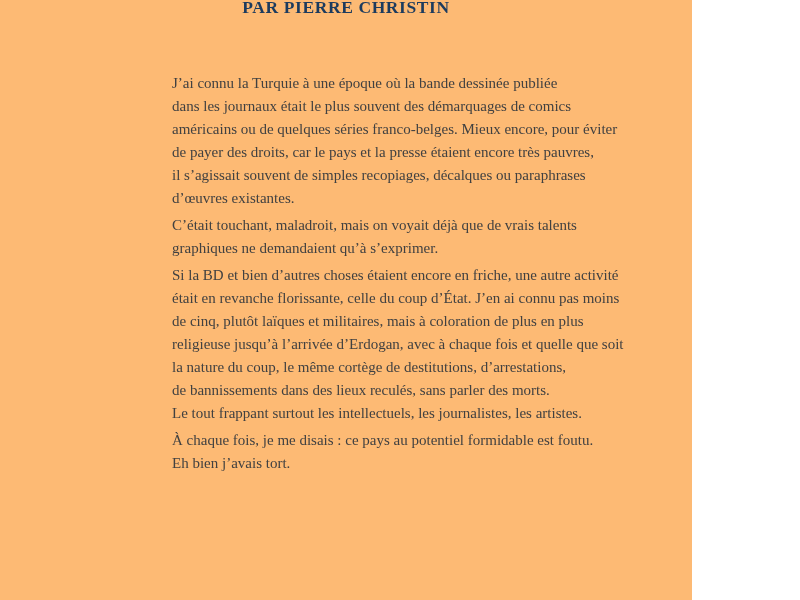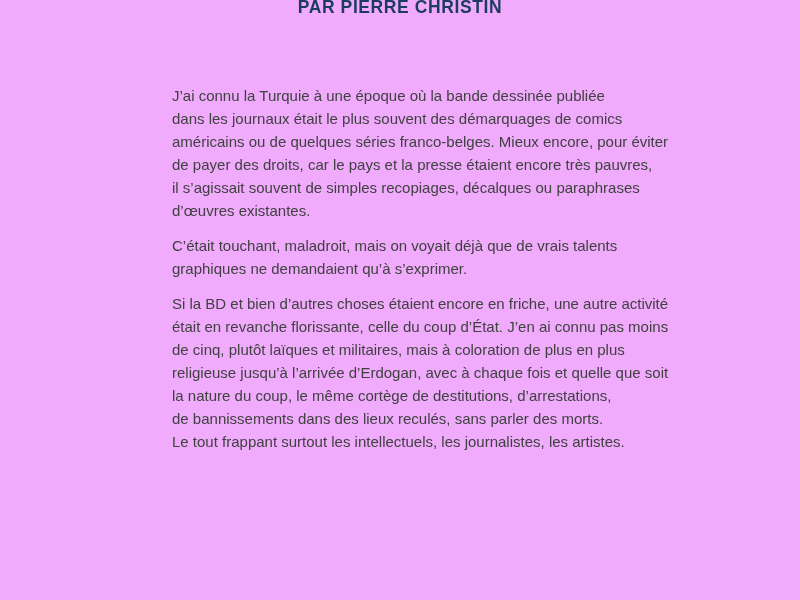--- a/index.html
+++ b/index.html
@@ -1,25 +1,25 @@
 <!DOCTYPE html>
 <html><head>
 <meta charset="utf-8">
 <style>
   html, body {
     margin: 0;
     padding: 0;
   }
   .page {
     position: relative;
-    width: 800px;
+    width: 692px;
     height: 600px;
-    background: #f0abfc;
+    background: #fdba74;
     overflow: hidden;
-    font-family: Liberation Sans, sans-serif;
+    font-family: Liberation Serif, serif;
   }
   .title {
     position: absolute;
     top: -3px;
     left: 0;
     width: 100%;
     margin: 0;
     text-align: center;
     font-size: 17.5px;
     font-weight: 800;
@@ -30,21 +30,21 @@
   .body-text {
     position: absolute;
     left: 172px;
     top: 72px;
     width: 512px;
     color: #414141;
     font-size: 15px;
     line-height: 23px;
   }
   .body-text p {
-    margin: 12px 0 4px 0;
+    margin: 0 0 4px 0;
     white-space: pre-line;
   }
 </style>
 </head>
 <body>
 
 <div class="page">
   <h1 class="title">PAR PIERRE CHRISTIN</h1>
 
   <div class="body-text">
@@ -56,14 +56,16 @@
 d’œuvres existantes.</p>
     <p>C’était touchant, maladroit, mais on voyait déjà que de vrais talents
 graphiques ne demandaient qu’à s’exprimer.</p>
     <p>Si la BD et bien d’autres choses étaient encore en friche, une autre activité
 était en revanche florissante, celle du coup d’État. J’en ai connu pas moins
 de cinq, plutôt laïques et militaires, mais à coloration de plus en plus
 religieuse jusqu’à l’arrivée d’Erdogan, avec à chaque fois et quelle que soit
 la nature du coup, le même cortège de destitutions, d’arrestations,
 de bannissements dans des lieux reculés, sans parler des morts.
 Le tout frappant surtout les intellectuels, les journalistes, les artistes.</p>
+    <p>À chaque fois, je me disais : ce pays au potentiel formidable est foutu.
+Eh bien j’avais tort.</p>
   </div>
 </div>
 
 </body></html>

